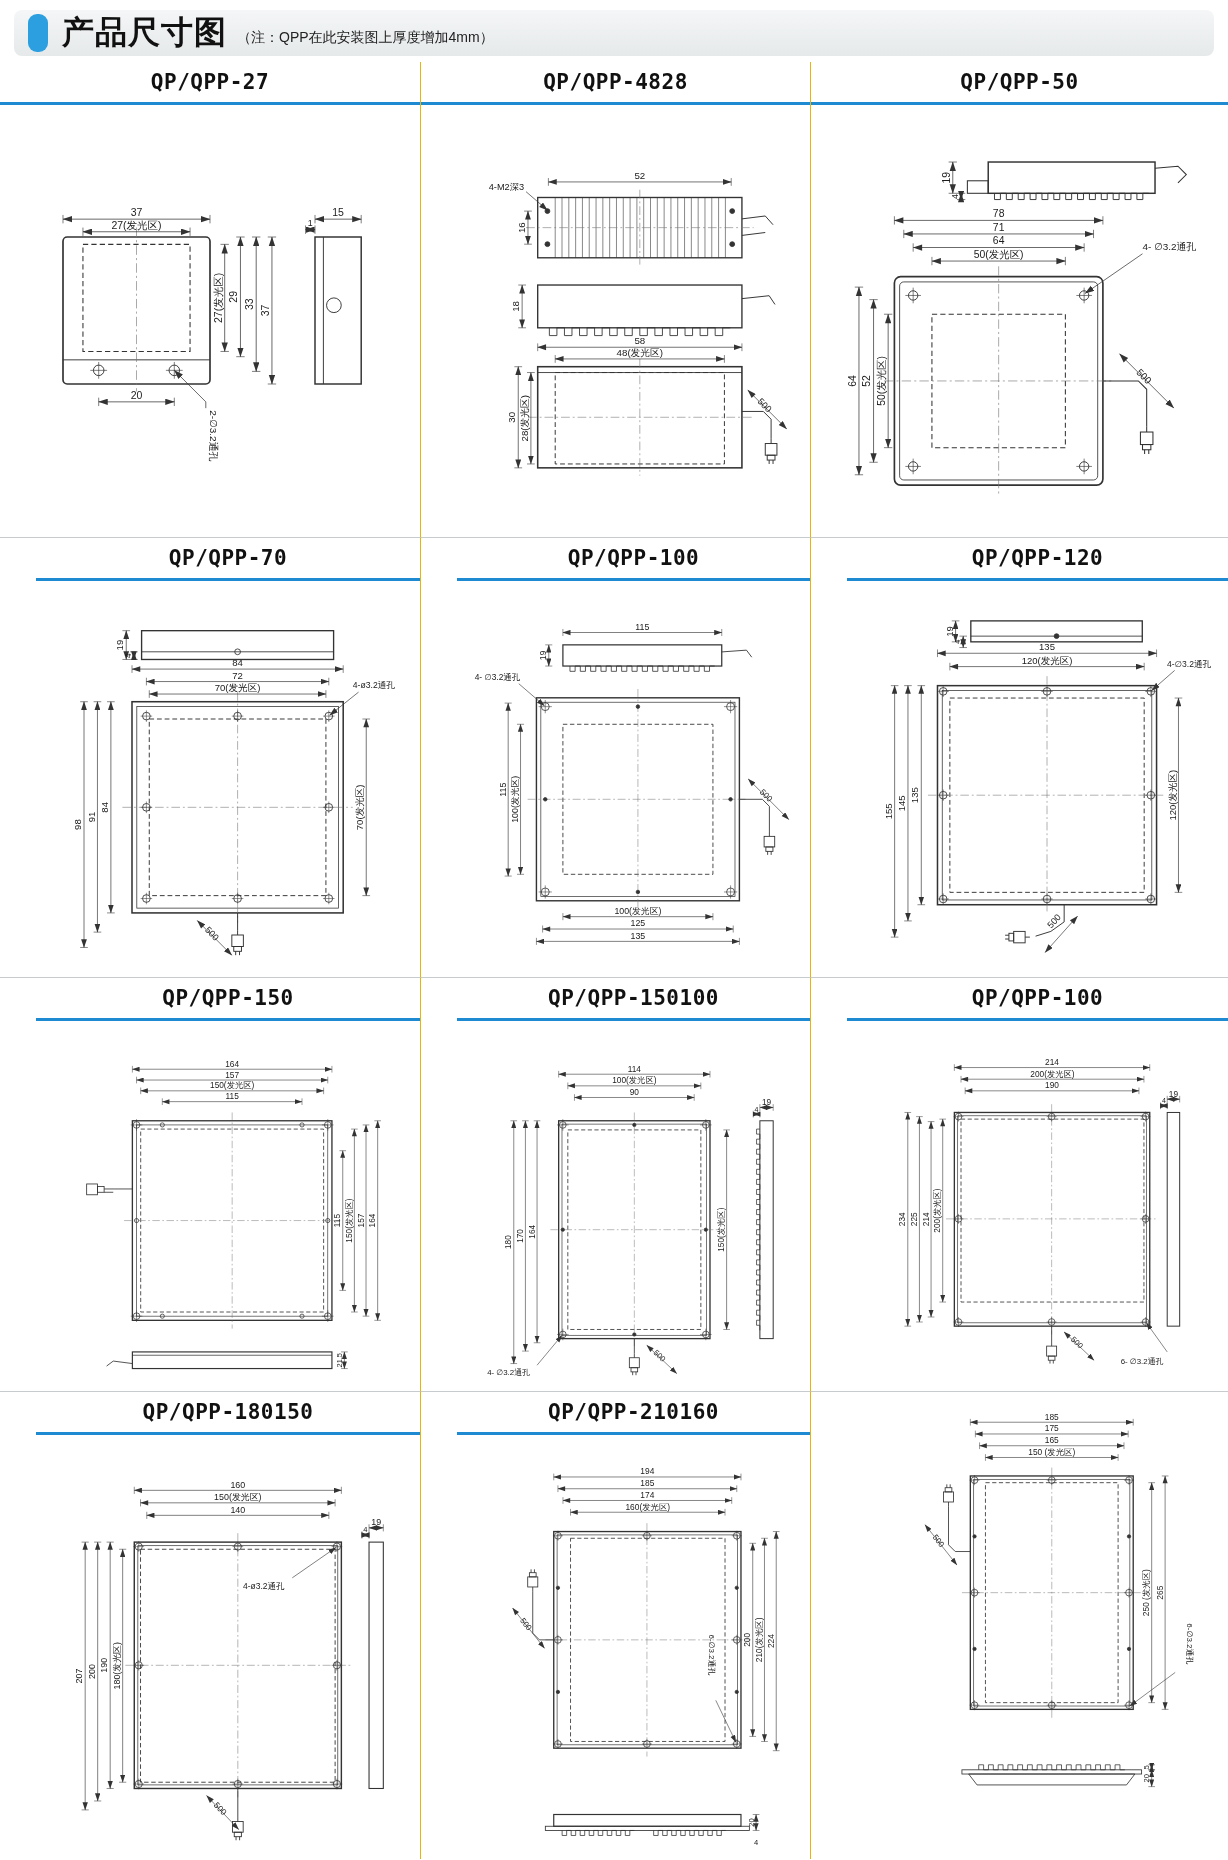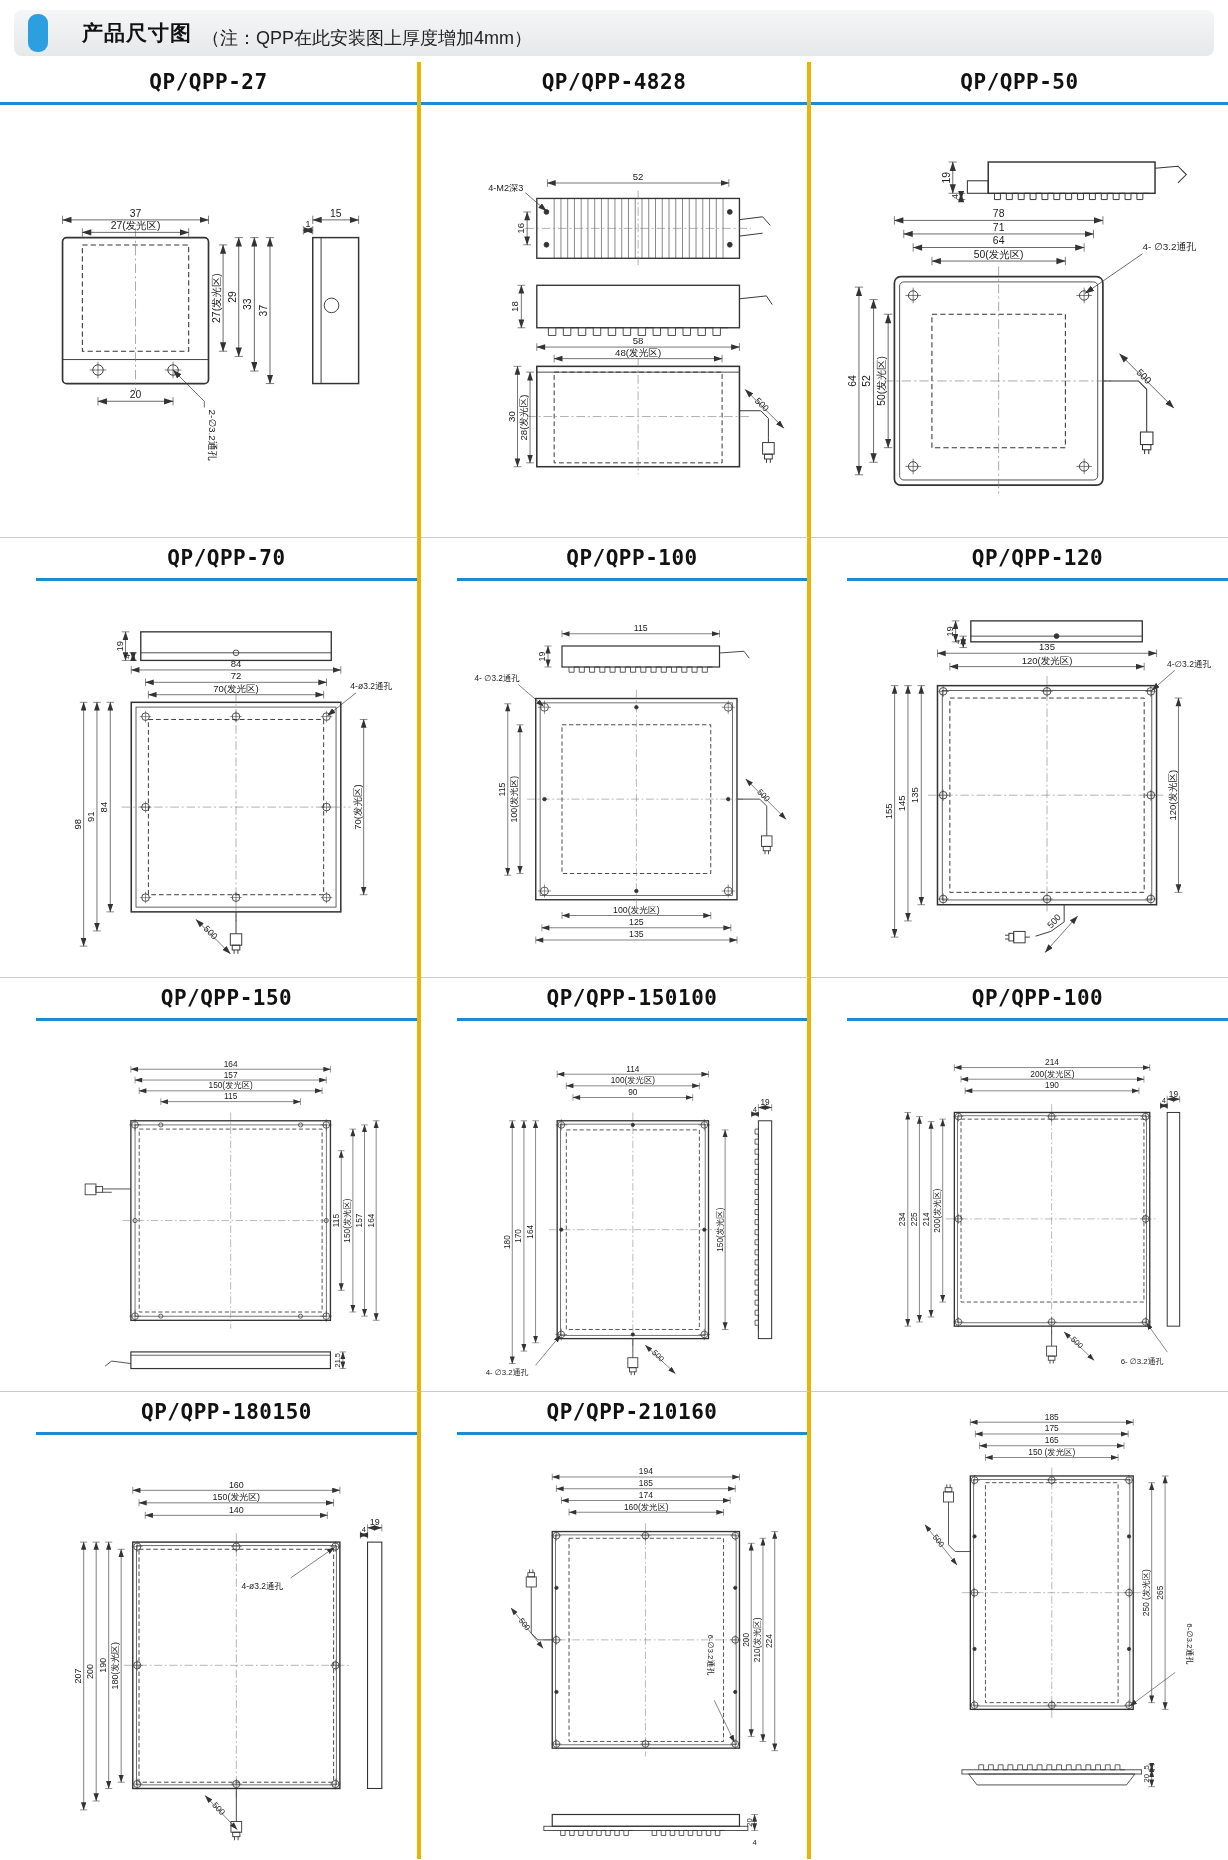--- a/index.html
+++ b/index.html
@@ -9,26 +9,26 @@
   }
   .header-bar{
     margin:10px 14px 6px 14px;height:46px;
     background:linear-gradient(#f4f6f7,#e6e9ea);
     border-radius:8px;display:flex;align-items:center;padding:0 14px;
   }
   .header-icon{
     width:20px;height:38px;border-radius:9px;background:var(--accent,#1d8ad2);
     margin-right:14px;flex:0 0 auto;
   }
-  .page-title{font-size:21px;font-weight:bold;letter-spacing:1px;margin-left:20px;}
-  .page-note{font-size:18px;margin-left:10px;margin-top:10px;color:#222;}
+  .page-title{font-size:32px;font-weight:bold;letter-spacing:1px;}
+  .page-note{font-size:14px;margin-left:10px;margin-top:10px;color:#222;}
   .grid{
     display:grid;grid-template-columns:421px 390px 417px;
   }
-  .cell{border-right:4px solid #eab308;display:flex;flex-direction:column;}
+  .cell{border-right:1px solid #eab308;display:flex;flex-direction:column;}
   .cell:nth-child(3n){border-right:none;}
   .cell:nth-child(n+4){border-top:1px solid #c8cbcd;padding-left:36px;}
   .cell-title{
     height:40px;display:flex;align-items:center;justify-content:center;
     font-family:"DejaVu Sans Mono","Liberation Mono",monospace;
     font-size:21px;font-weight:bold;letter-spacing:0.5px;
     border-bottom:3px solid var(--accent,#1d8ad2);
   }
   .cell-body{display:flex;align-items:center;justify-content:center;overflow:hidden;}
   .cell:nth-child(-n+3)  .cell-body{height:432px;}

